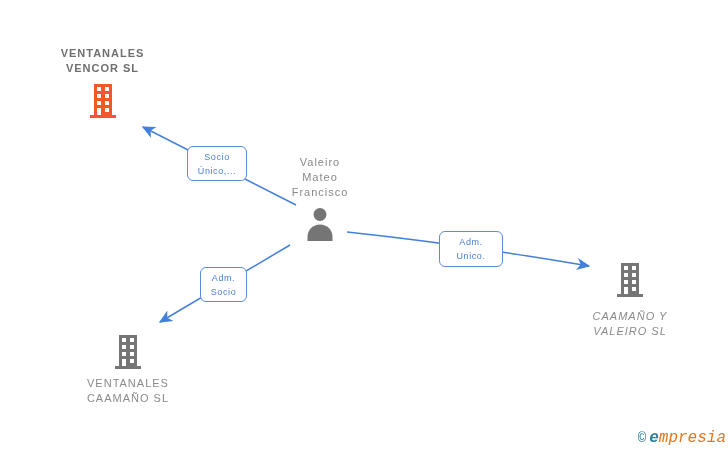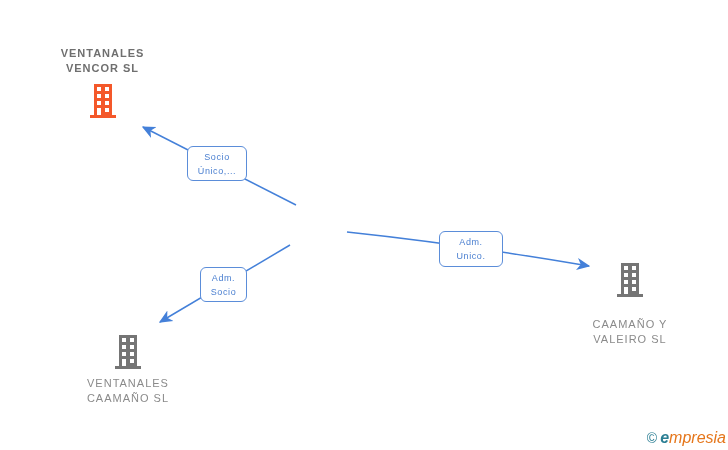--- a/index.html
+++ b/index.html
@@ -68,31 +68,31 @@
     font-weight: bold;
     color: #6f6f6f;
   }
   .icon-gray   { color: #757575; }
   .icon-orange { color: #f4582a; }
   #node-vencor             { left: 30px;  top: 46px;  width: 145px; }
   #node-vencor .icon-wrap  { margin-top: 8px; }
   #node-person             { left: 270px; top: 155px; width: 100px; }
   #node-person .icon-wrap  { margin-top: 7px; }
   #node-caamano-valeiro            { left: 580px; top: 263px; width: 100px; }
-  #node-caamano-valeiro .labels    { margin-top: 20px; }
+  #node-caamano-valeiro .labels    { margin-top: 12px; font-style: italic; }
   #node-ventanales-caamano         { left: 78px;  top: 335px; width: 100px; }
   #node-ventanales-caamano .labels { margin-top: 7px; }
   .icon-wrap { line-height: 0; }
   
   #watermark {
     position: absolute;
     right: 2px;
     bottom: 3px;
     z-index: 4;
-    font-family: Liberation Sans, sans-serif;
+    font-family: Liberation Mono, monospace;
     font-size: 16px;
     line-height: 18px;
     white-space: nowrap;
     text-decoration: none;
   }
   #watermark .wm-copy {
     color: #2c7f94;
     font-size: 14px;
     font-style: normal;
     margin-right: 3px;
@@ -145,20 +145,33 @@
             <rect x="15" y="10" width="4" height="4"></rect>
           <rect x="7" y="17" width="4" height="4"></rect>
             <rect x="15" y="17" width="4" height="4"></rect>
           <rect x="7" y="24" width="4" height="7"></rect>
             <rect x="15" y="24" width="4" height="4"></rect>
         </g>
       </svg>
     </div>
   </div>
 
+  <div id="node-person" class="node">
+    <div class="labels">
+      <div class="node-label">Valeiro</div>
+      <div class="node-label">Mateo</div>
+      <div class="node-label">Francisco</div>
+    </div>
+    <div class="icon-wrap icon-gray">
+      <svg width="30" height="34" viewBox="0 0 30 34" fill="currentColor">
+        <circle cx="15" cy="7.5" r="6.5"></circle>
+        <path d="M2.5,34 L2.5,30 C2.5,22.5 8,17.5 15,17.5 C22,17.5 27.5,22.5 27.5,30 L27.5,34 Z"></path>
+      </svg>
+    </div>
+  </div>
 
   <div id="node-caamano-valeiro" class="node">
     <div class="icon-wrap icon-gray">
       <svg width="26" height="34" viewBox="0 0 26 34" fill="currentColor">
         <rect x="4" y="0" width="18" height="31"></rect>
         <rect x="0" y="31" width="26" height="3"></rect>
         <g fill="#ffffff">
           <rect x="7" y="3" width="4" height="4"></rect>
             <rect x="15" y="3" width="4" height="4"></rect>
           <rect x="7" y="10" width="4" height="4"></rect>

